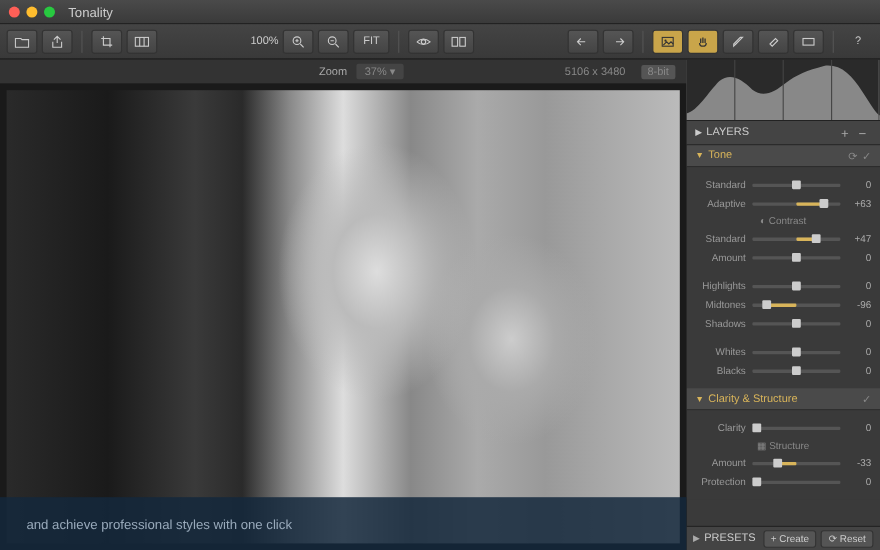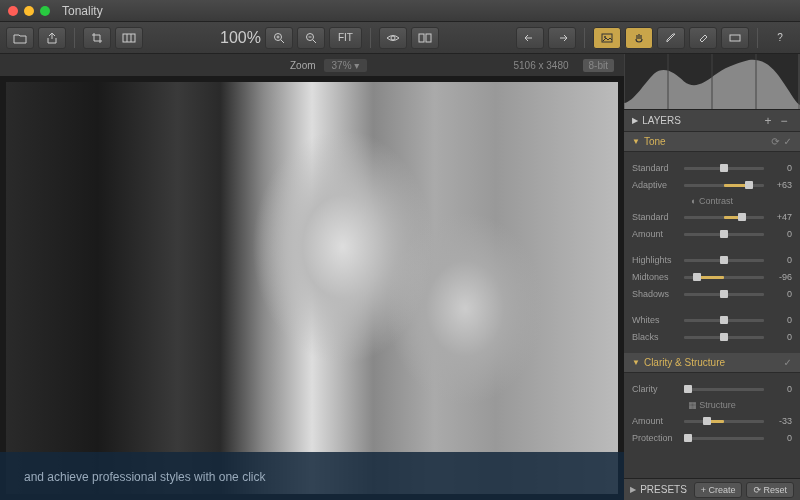--- a/index.html
+++ b/index.html
@@ -13,21 +13,21 @@
 .tr { background: #ff5f57; } .ty { background: #ffbd2e; } .tg { background: #28c940; }
 .title { flex: 1; text-align: left; padding-left: 12px; color: #ccc; font-size: 12px; }
 
 
 .toolbar { height: 32px; background: linear-gradient(#444,#393939); border-bottom: 1px solid #222; display: flex; align-items: center; padding: 0 6px; gap: 4px; }
 .tbtn { width: 28px; height: 22px; background: linear-gradient(#555,#444); border: 1px solid #333; border-radius: 3px; display: flex; align-items: center; justify-content: center; cursor: pointer; color: #ccc; }
 .tbtn.wide { width: auto; padding: 0 8px; font-size: 10px; }
 .tbtn.active { background: #c9a54a; color: #222; }
 .tdiv { width: 1px; height: 20px; background: #555; margin: 0 4px; }
 .spacer { flex: 1; }
-.zoompct { color: #ccc; font-size: 16px; }
+.zoompct { color: #ccc; font-size: 10px; }
 
 
 .infobar { height: 22px; background: #333; display: flex; align-items: center; padding: 0 10px; font-size: 10px; color: #888; gap: 8px; }
 .infobar .spacer { flex: 1; }
 .zoomlabel { color: #aaa; margin-left: 280px;}
 .zoomval { background: #444; padding: 1px 8px; border-radius: 2px; }
 .dims { margin-right: 6px; }
 .bitdepth { background: #555; padding: 1px 6px; border-radius: 2px; }
 
 
@@ -51,21 +51,21 @@
 .phead .label { flex: 1; }
 .phead .pbtn { width: 16px; height: 16px; display: flex; align-items: center; justify-content: center; cursor: pointer; color: #aaa; font-size: 12px; }
 .psection { background: #3a3a3a; }
 .psechead { height: 20px; background: #4a4a4a; display: flex; align-items: center; padding: 0 8px; color: #d8b45a; font-size: 10px; cursor: pointer; border-bottom: 1px solid #2a2a2a; }
 .psechead .arrow { margin-right: 4px; font-size: 8px; }
 .psechead .label { flex: 1; }
 .psechead .actions { display: flex; gap: 4px; color: #888; }
 .pbody { padding: 6px 8px; }
 .subhead { text-align: center; color: #888; font-size: 9px; margin: 4px 0; }
 .slider-row { display: flex; align-items: center; gap: 6px; margin: 3px 0; height: 14px; }
-.slider-row .slabel { width: 46px; text-align: left; color: #999; font-size: 9px; }
+.slider-row .slabel { width: 46px; text-align: right; color: #999; font-size: 9px; }
 .slider-row .strack { flex: 1; height: 3px; background: #555; position: relative; border-radius: 1px; }
 .slider-row .sfill { position: absolute; height: 100%; background: #d8b45a; border-radius: 1px; }
 .slider-row .sthumb { position: absolute; width: 8px; height: 8px; background: #ccc; border-radius: 1px; top: -2.5px; transform: translateX(-50%); }
 .slider-row .sval { width: 22px; text-align: right; color: #aaa; font-size: 9px; }
 .presets { height: 22px; background: #444; display: flex; align-items: center; padding: 0 6px; gap: 4px; border-top: 1px solid #222; }
 .presets .label { flex: 1; color: #ccc; font-size: 10px; }
 .presets .pbtn2 { background: #555; border: 1px solid #333; border-radius: 3px; padding: 2px 6px; color: #ccc; font-size: 9px; cursor: pointer; }
 .scroll { flex: 1; overflow-y: hidden; }
 svg { display: block; }
 </style>

